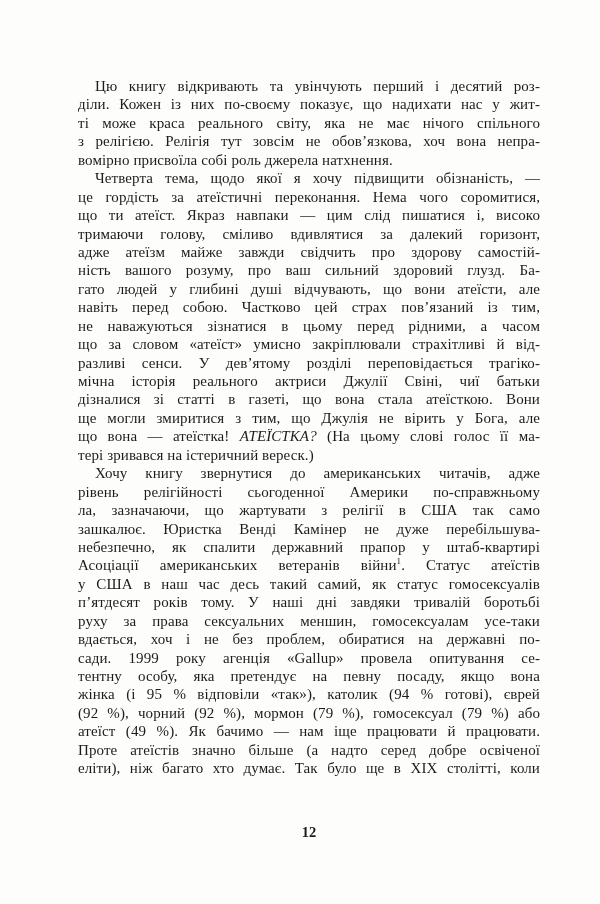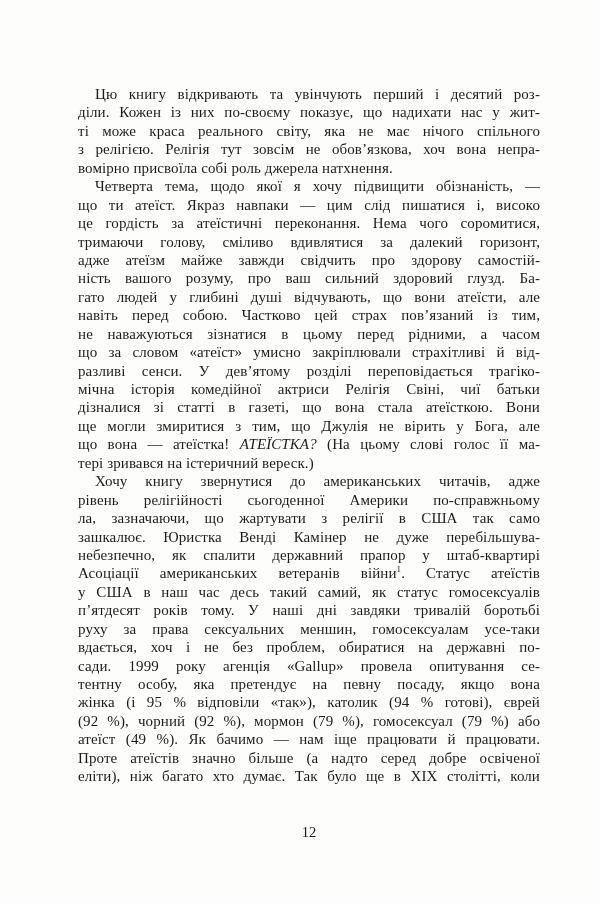--- a/index.html
+++ b/index.html
@@ -14,21 +14,21 @@
     position: relative;
     width: 600px;
     height: 904px;
     background: #fdfdfc;
     font-family: "Liberation Serif", "DejaVu Serif", serif;
     color: #1c1c1c;
   }
   .text-block {
     position: absolute;
     left: 78px;
-    top: 85px;
+    top: 77px;
     width: 462px;
   }
   .line {
     font-size: 15px;
     line-height: 18.45px;
     height: 18.45px;
     text-align: justify;
     text-align-last: justify;
     white-space: normal;
     letter-spacing: 0.1px;
@@ -49,44 +49,45 @@
   }
   .page-number {
     position: absolute;
     left: 78px;
     top: 823px;
     width: 462px;
     text-align: center;
     font-size: 14.5px;
     line-height: 18px;
     color: #1c1c1c;
+    font-weight: bold;
   }
 </style>
 </head>
 <body>
 
 <div class="book-page">
   <div class="text-block">
       <div class="line indent"><span>Цю книгу відкривають та увінчують перший і десятий роз-</span></div>
       <div class="line"><span>діли. Кожен із них по-своєму показує, що надихати нас у жит-</span></div>
       <div class="line"><span>ті може краса реального світу, яка не має нічого спільного</span></div>
       <div class="line"><span>з релігією. Релігія тут зовсім не обов’язкова, хоч вона непра-</span></div>
       <div class="line last"><span>вомірно присвоїла собі роль джерела натхнення.</span></div>
       <div class="line indent"><span>Четверта тема, щодо якої я хочу підвищити обізнаність, —</span></div>
+      <div class="line"><span>це гордість за атеїстичні переконання. Нема чого соромитися,</span></div>
       <div class="line"><span>що ти атеїст. Якраз навпаки — цим слід пишатися і, високо</span></div>
-      <div class="line"><span>це гордість за атеїстичні переконання. Нема чого соромитися,</span></div>
       <div class="line"><span>тримаючи голову, сміливо вдивлятися за далекий горизонт,</span></div>
       <div class="line"><span>адже атеїзм майже завжди свідчить про здорову самостій-</span></div>
       <div class="line"><span>ність вашого розуму, про ваш сильний здоровий глузд. Ба-</span></div>
       <div class="line"><span>гато людей у глибині душі відчувають, що вони атеїсти, але</span></div>
       <div class="line"><span>навіть перед собою. Частково цей страх пов’язаний із тим,</span></div>
       <div class="line"><span>не наважуються зізнатися в цьому перед рідними, а часом</span></div>
       <div class="line"><span>що за словом «атеїст» умисно закріплювали страхітливі й від-</span></div>
       <div class="line"><span>разливі сенси. У дев’ятому розділі переповідається трагіко-</span></div>
-      <div class="line"><span>мічна історія комедійної актриси Релігія Свіні, чиї батьки</span></div>
+      <div class="line"><span>мічна історія реального актриси Джулії Свіні, чиї батьки</span></div>
       <div class="line"><span>дізналися зі статті в газеті, що вона стала атеїсткою. Вони</span></div>
       <div class="line"><span>ще могли змиритися з тим, що Джулія не вірить у Бога, але</span></div>
       <div class="line"><span>що вона — атеїстка! </span><i>АТЕЇСТКА?</i><span> (На цьому слові голос її ма-</span></div>
       <div class="line last"><span>тері зривався на істеричний вереск.)</span></div>
       <div class="line indent"><span>Хочу книгу звернутися до американських читачів, адже</span></div>
       <div class="line"><span>рівень релігійності сьогоденної Америки по-справжньому</span></div>
       <div class="line"><span>ла, зазначаючи, що жартувати з релігії в США так само</span></div>
       <div class="line"><span>зашкалює. Юристка Венді Камінер не дуже перебільшува-</span></div>
       <div class="line"><span>небезпечно, як спалити державний прапор у штаб-квартирі</span></div>
       <div class="line"><span>Асоціації американських ветеранів війни</span><sup>1</sup><span>. Статус атеїстів</span></div>

